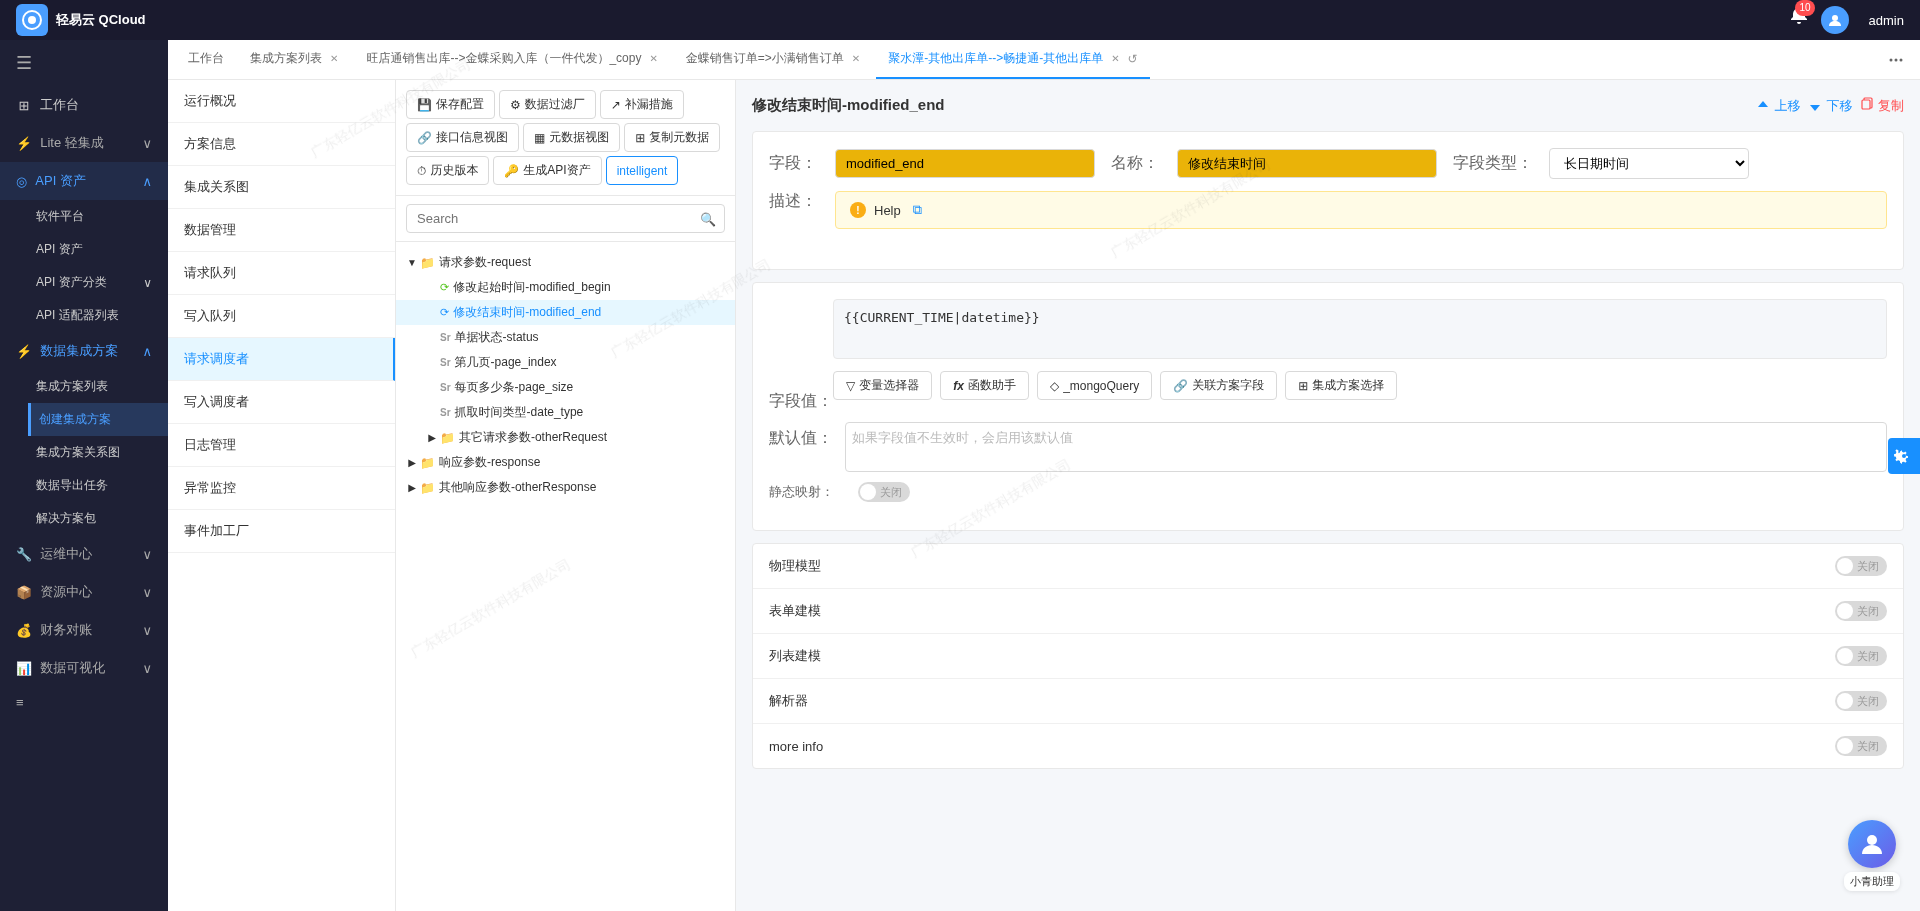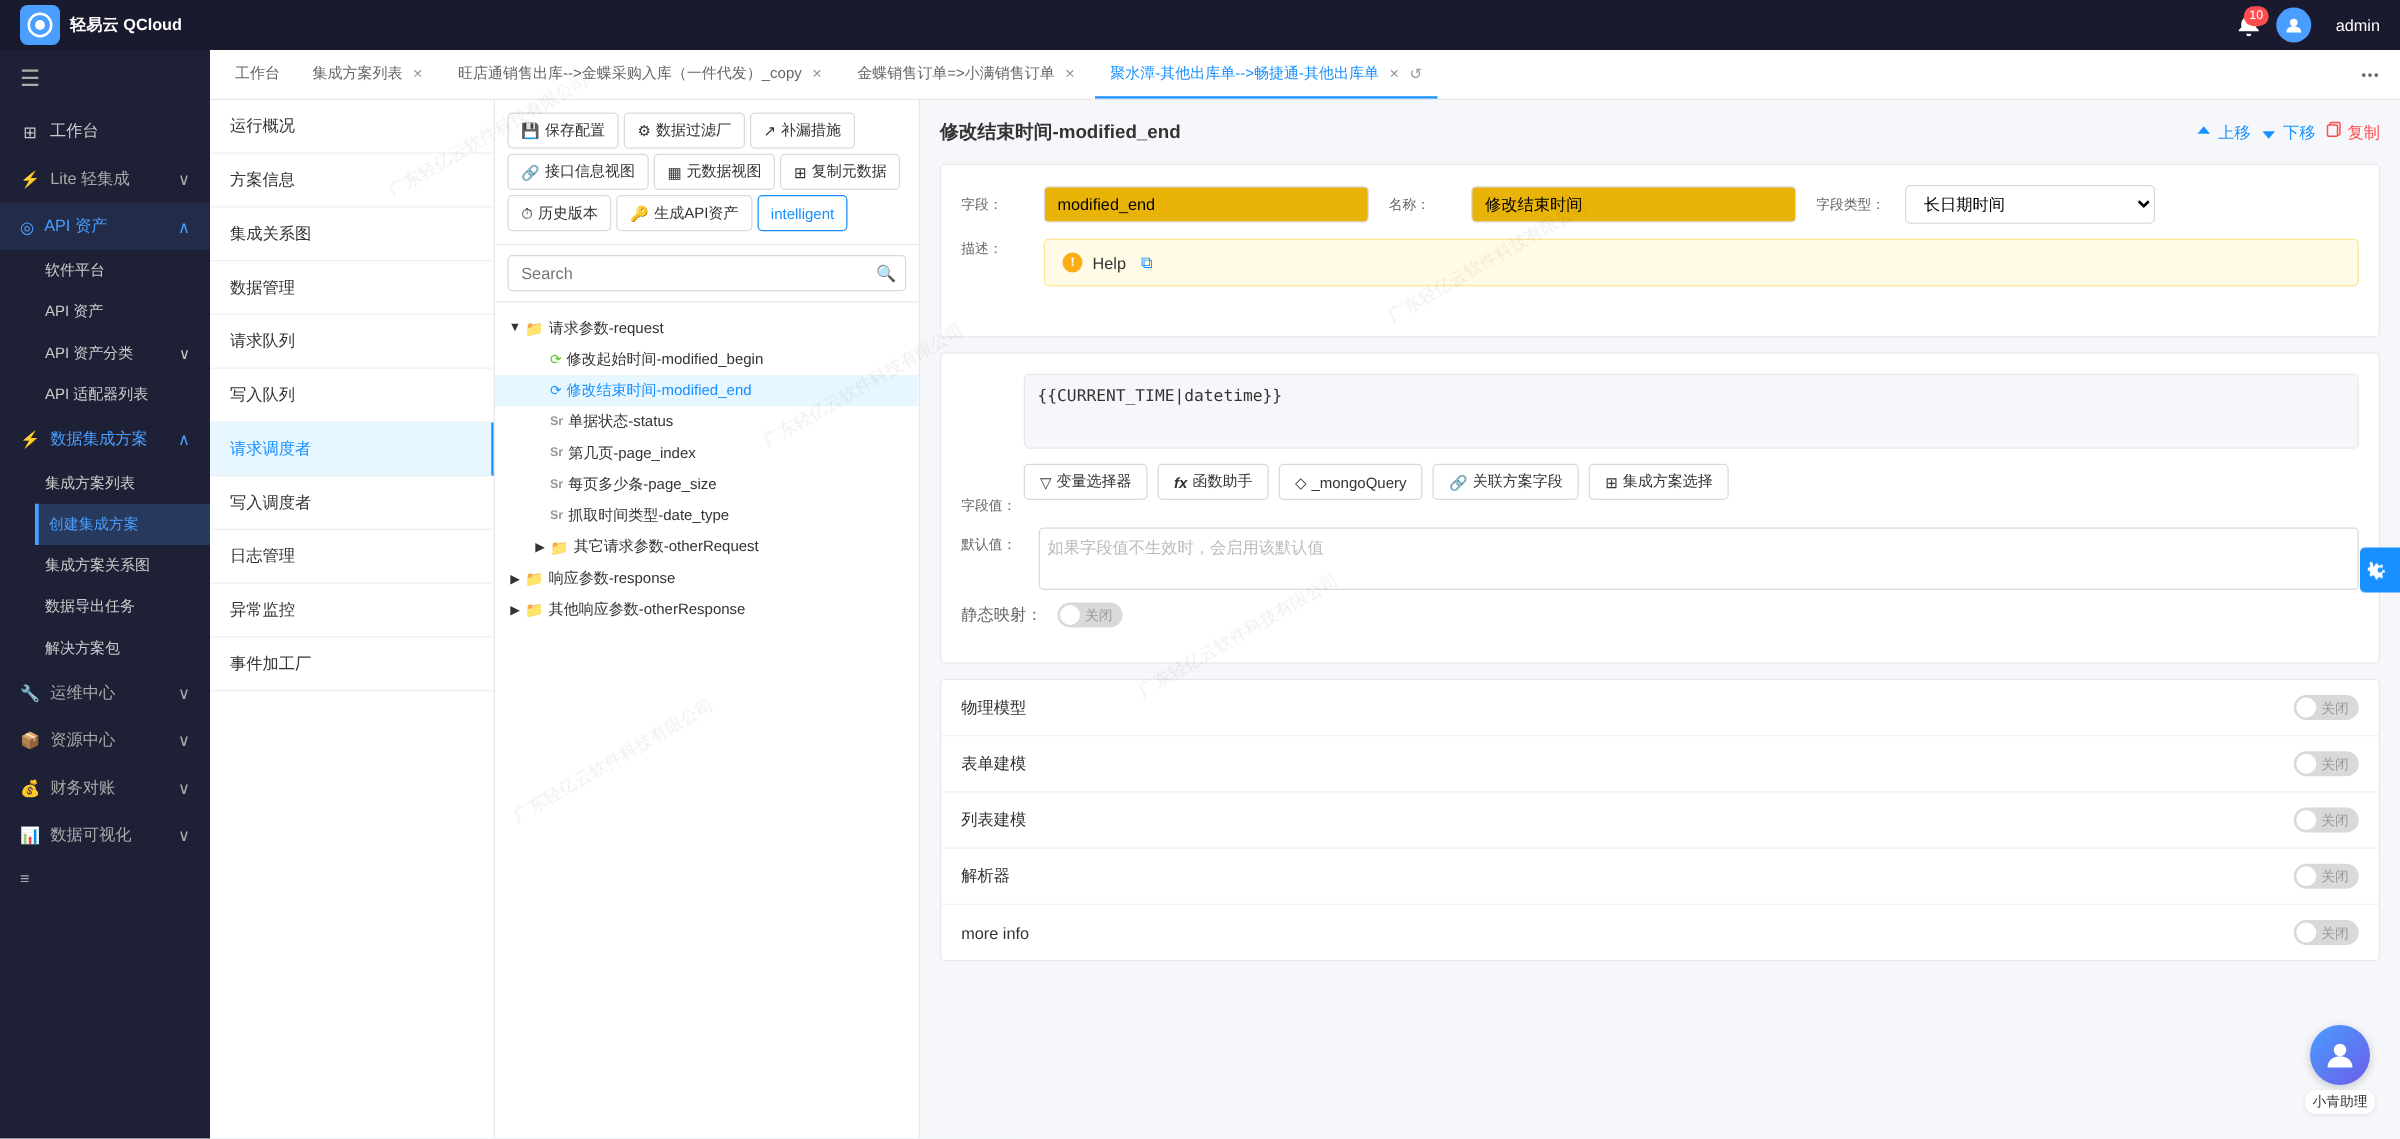--- a/index.html
+++ b/index.html
@@ -2,21 +2,21 @@
 <html><head>
   <meta charset="utf-8">
   <style>
     * { box-sizing: border-box; margin: 0; padding: 0; }
     body { font-family: 'Microsoft YaHei', Arial, sans-serif; font-size: 13px; background: #f0f2f5; color: #333; height: 911px; overflow: hidden; display: flex; flex-direction: column; }
 
     
     .top-bar { height: 40px; background: #1a1a2e; display: flex; align-items: center; justify-content: space-between; padding: 0 16px; flex-shrink: 0; }
     .logo-area { display: flex; align-items: center; gap: 8px; }
     .logo-icon { width: 32px; height: 32px; background: #4a9eff; border-radius: 6px; display: flex; align-items: center; justify-content: center; color: white; font-size: 12px; font-weight: bold; }
-    .top-right { display: flex; align-items: flex-end; gap: 12px; }
+    .top-right { display: flex; align-items: flex-start; gap: 12px; }
     .notification-btn { position: relative; color: white; cursor: pointer; }
     .notif-badge { position: absolute; top: -6px; right: -6px; background: #ff4d4f; color: white; border-radius: 10px; font-size: 10px; padding: 0 4px; min-width: 16px; text-align: center; line-height: 16px; }
     .user-area { display: flex; align-items: center; gap: 20px; color: white; cursor: pointer; }
     .user-avatar { width: 28px; height: 28px; border-radius: 50%; background: #4a9eff; display: flex; align-items: center; justify-content: center; color: white; font-size: 12px; }
 
     
     .main-layout { display: flex; flex: 1; overflow: hidden; }
 
     
     .sidebar { width: 168px; background: #1e2035; color: #ccc; flex-shrink: 0; overflow-y: auto; }
@@ -66,33 +66,33 @@
     
     .right-panel { flex: 1; background: #f5f7fa; overflow-y: auto; padding: 16px; }
     .detail-header { display: flex; align-items: center; justify-content: space-between; margin-bottom: 16px; }
     .detail-title { font-size: 15px; font-weight: bold; color: #333; }
     .detail-actions { display: flex; align-items: center; gap: 8px; }
     .action-link { color: #1890ff; cursor: pointer; font-size: 13px; display: flex; align-items: center; gap: 4px; }
     .copy-btn { color: #ff4d4f; cursor: pointer; font-size: 13px; }
 
     .form-card { background: white; border-radius: 4px; padding: 16px; margin-bottom: 12px; border: 1px solid #e8e8e8; }
     .form-row { display: flex; align-items: center; gap: 16px; margin-bottom: 12px; }
-    .form-label { color: #666; font-size: 11px; min-width: 50px; flex-shrink: 0; }
+    .form-label { color: #666; font-size: 16px; min-width: 50px; flex-shrink: 0; }
     .form-input { flex: 1; padding: 6px 10px; border: 1px solid #d9d9d9; border-radius: 4px; font-size: 13px; outline: none; background: #eab308; }
     .form-select { flex: 1; padding: 6px 10px; border: 1px solid #d9d9d9; border-radius: 4px; font-size: 13px; outline: none; background: white; }
 
     .help-notice { background: #fffbe6; border: 1px solid #ffe58f; border-radius: 4px; padding: 10px 14px; display: flex; align-items: center; gap: 8px; margin-bottom: 12px; }
     .help-dot { width: 16px; height: 16px; background: #faad14; border-radius: 50%; display: flex; align-items: center; justify-content: center; color: white; font-size: 10px; font-weight: bold; flex-shrink: 0; }
 
     .field-value-area { background: #f5f7fa; border: 1px solid #e8e8e8; border-radius: 4px; padding: 10px; margin-bottom: 12px; min-height: 60px; font-family: monospace; font-size: 13px; color: #333; }
     .field-value-toolbar { display: flex; gap: 8px; flex-wrap: wrap; margin-bottom: 12px; }
     .fv-btn { display: flex; align-items: center; gap: 4px; padding: 5px 12px; border: 1px solid #d9d9d9; border-radius: 4px; cursor: pointer; font-size: 12px; background: white; color: #333; }
     .default-input { flex: 1; padding: 6px 10px; border: 1px solid #d9d9d9; border-radius: 4px; font-size: 13px; color: #bbb; min-height: 50px; }
 
-    .toggle-row { display: flex; align-items: center; gap: 12px; margin-bottom: 12px; }
+    .toggle-row { display: flex; align-items: center; gap: 24px; margin-bottom: 12px; }
     .toggle-label { color: #666; font-size: 13px; min-width: 60px; }
     .toggle-switch { display: inline-flex; align-items: center; background: #d9d9d9; border-radius: 10px; padding: 2px 8px 2px 2px; cursor: pointer; gap: 4px; }
     .toggle-switch.off { background: #d9d9d9; }
     .toggle-circle { width: 16px; height: 16px; background: white; border-radius: 50%; }
     .toggle-text { font-size: 11px; color: #999; }
 
     .collapsible-row { display: flex; align-items: center; justify-content: space-between; padding: 10px 0; border-bottom: 1px solid #f0f0f0; }
     .collapsible-label { font-size: 13px; color: #333; font-weight: 500; }
     .collapsible-toggle { display: flex; align-items: center; gap: 6px; }
 

